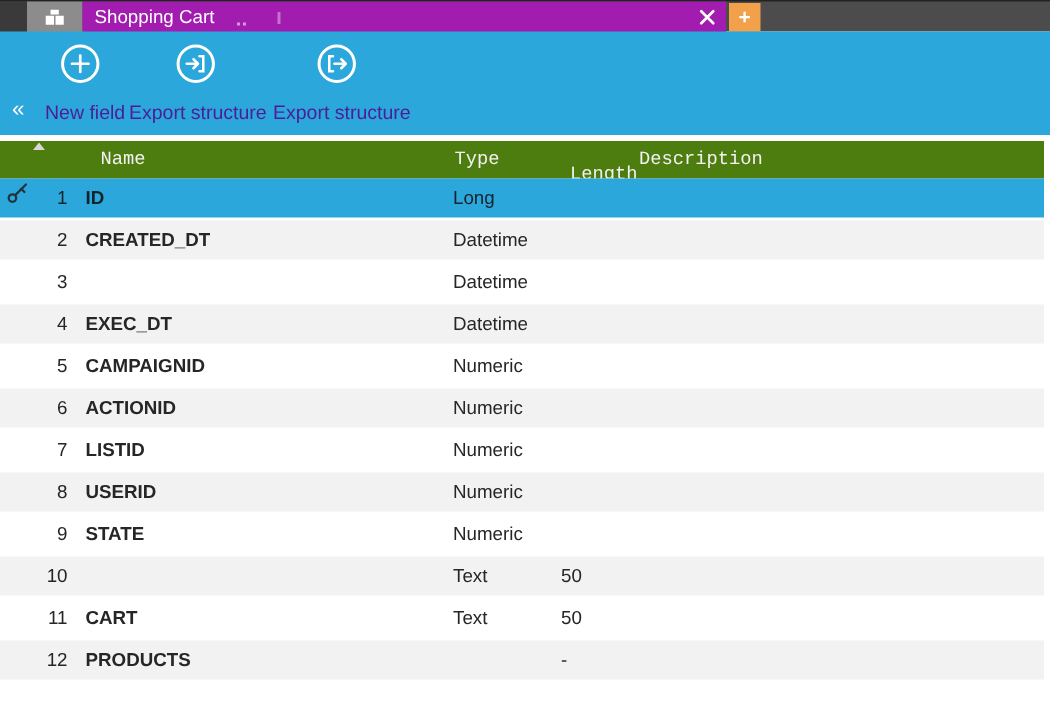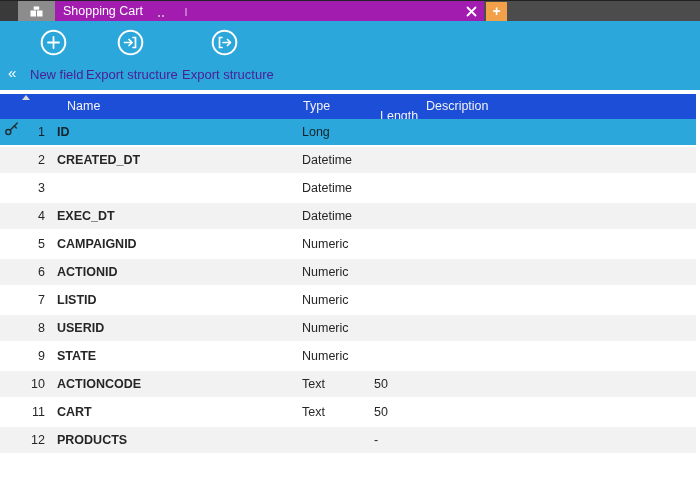--- a/index.html
+++ b/index.html
@@ -97,21 +97,21 @@
       </svg>
     </span>
 
     <span class="tool-label tl1">New field</span>
     <span class="tool-label tl2">Export structure</span>
     <span class="tool-label tl3">Export structure</span>
   </div>
 
   <div class="gap"></div>
 
-  <div class="ghead" style="background: #1d4ed8;">
+  <div class="ghead" style="background: #4d7c0f; font-family: Liberation Mono, monospace;">
     <i class="sort-tri"></i>
     <span class="h-name">Name</span>
     <span class="h-type">Type</span>
     <span class="h-length">Length</span>
     <span class="h-desc">Description</span>
   </div>
 
   <div class="grid" id="grid-rows">
       <div class="row selected" style="background: rgb(43, 167, 219);">
         <span class="keywrap"><svg width="16" height="16" viewBox="0 0 16 16">
@@ -166,21 +166,20 @@
         <span class="c-len"></span>
       </div>
       <div class="row">
         <span class="c-num">9</span>
         <span class="c-name">STATE</span>
         <span class="c-type">Numeric</span>
         <span class="c-len"></span>
       </div>
       <div class="row alt" style="background: rgb(242, 242, 242);">
         <span class="c-num">10</span>
-        <span class="c-name">ACTIONCODE</span>
         <span class="c-type">Text</span>
         <span class="c-len">50</span>
       </div>
       <div class="row">
         <span class="c-num">11</span>
         <span class="c-name">CART</span>
         <span class="c-type">Text</span>
         <span class="c-len">50</span>
       </div>
       <div class="row alt" style="background: rgb(242, 242, 242);">

